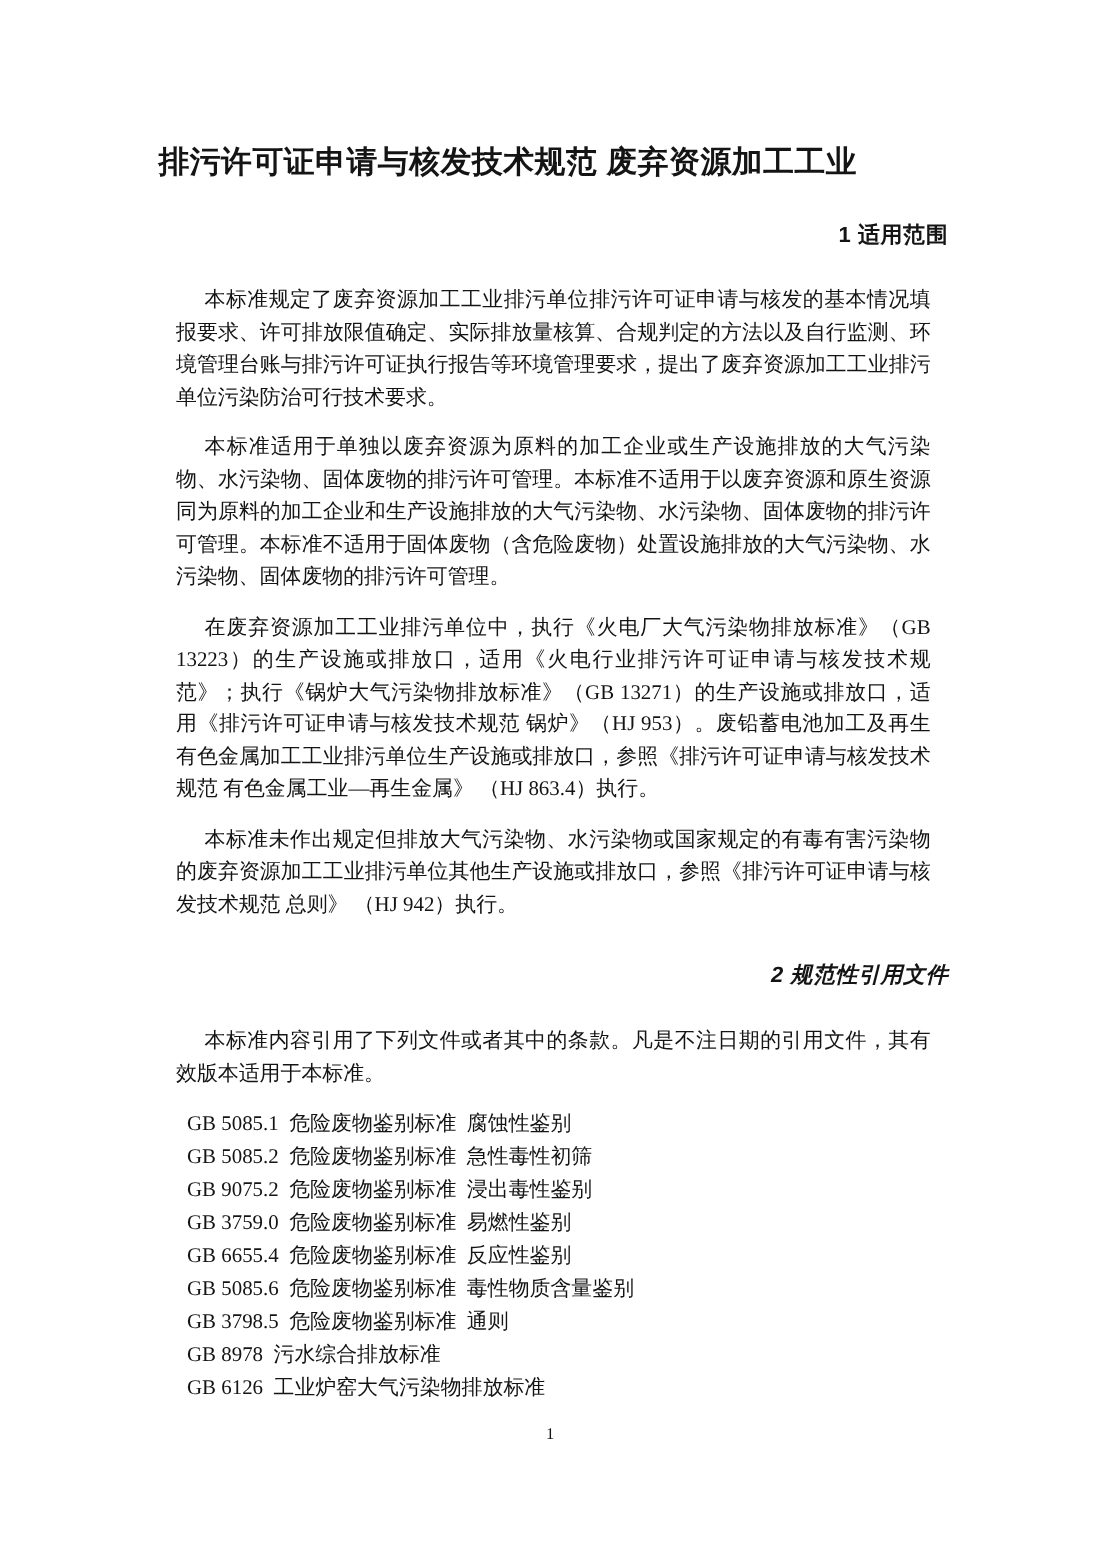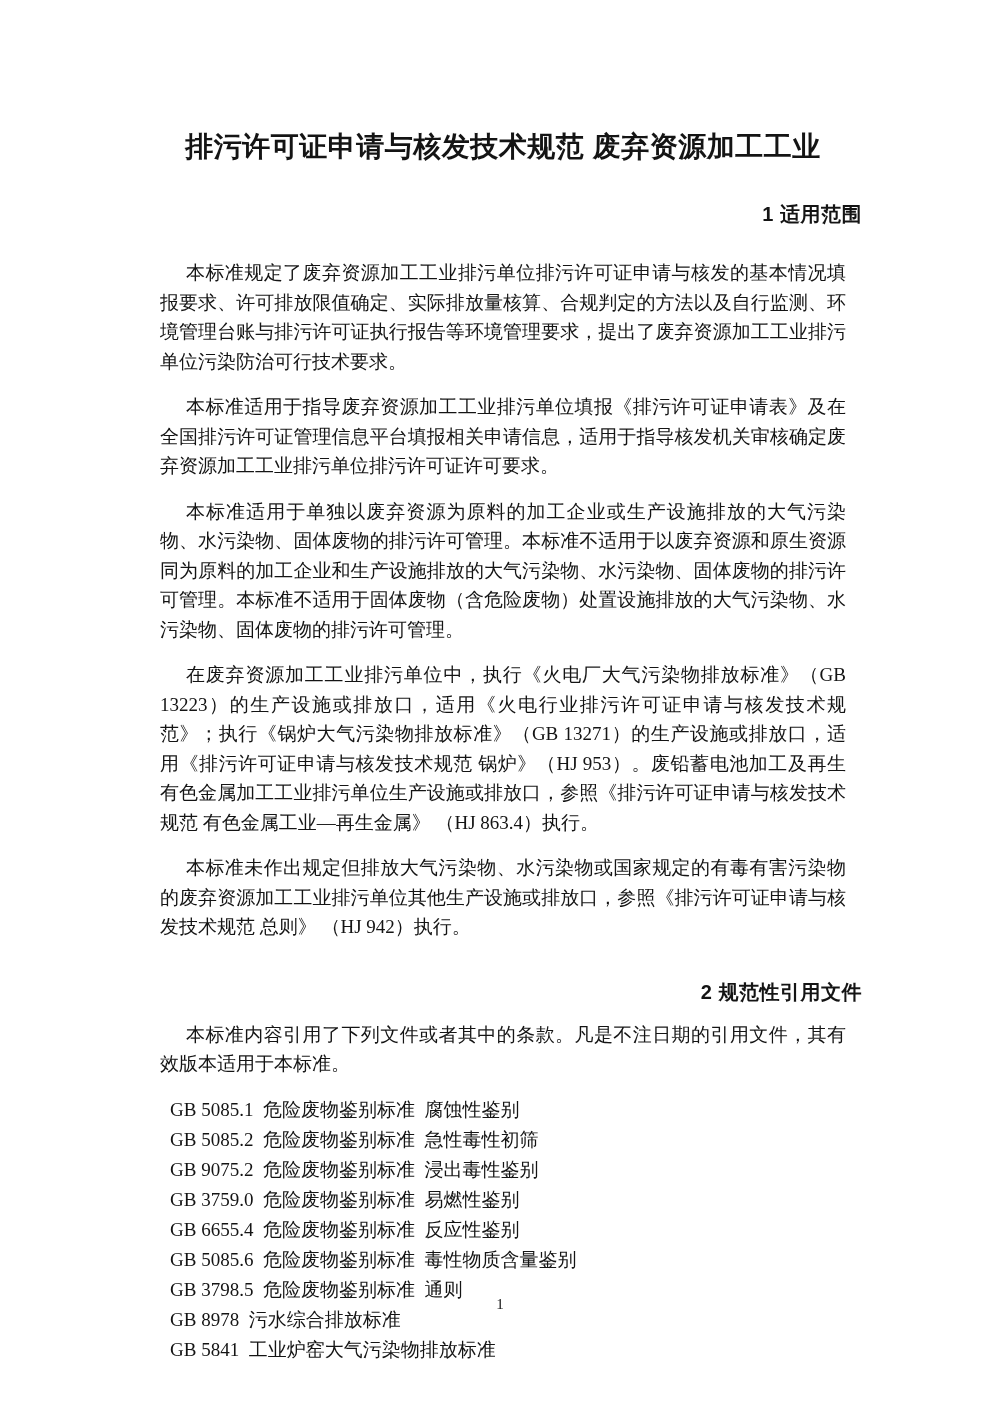--- a/index.html
+++ b/index.html
@@ -18,36 +18,36 @@
     color: #141414;
     font-family: "Liberation Serif", "DejaVu Serif", serif;
     overflow: hidden;
   }
   .doc-title {
     margin: 130px 0 0 0;
     font-family: "Liberation Sans", "DejaVu Sans", sans-serif;
     font-size: 28px;
     line-height: 34px;
     font-weight: bold;
-    text-align: center;
     letter-spacing: 0.5px;
     white-space: pre-wrap;
   }
   .sec-heading {
     margin: 38px 0 32px 0;
     font-family: "Liberation Sans", "DejaVu Sans", sans-serif;
     font-size: 20px;
     line-height: 24px;
     font-weight: bold;
     letter-spacing: 0.5px;
     text-align: right;
   }
   .sec-heading.second {
     margin-top: 38px;
-    margin-bottom: 16px;
+    margin-bottom: 33px;
+    font-style: italic;
   }
   .body-para {
     margin: 16px;
     font-size: 19px;
     line-height: 29.5px;
     text-align: justify;
     text-indent: 26px;
     white-space: pre-wrap;
   }
   .ref-list {
@@ -73,37 +73,36 @@
 </head>
 <body>
 
 <div class="page">
 
   <h1 class="doc-title">排污许可证申请与核发技术规范 废弃资源加工工业</h1>
 
   <section>
     <h2 class="sec-heading">1 适用范围</h2>
     <p class="body-para">本标准规定了废弃资源加工工业排污单位排污许可证申请与核发的基本情况填报要求、许可排放限值确定、实际排放量核算、合规判定的方法以及自行监测、环境管理台账与排污许可证执行报告等环境管理要求，提出了废弃资源加工工业排污单位污染防治可行技术要求。</p>
-    <p class="body-para">本标准适用于指导废弃资源加工工业排污单位填报《排污许可证申请表》及在全国排污许可证管理信息平台填报相关申请信息，适用于指导核发机关审核确定废弃资源加工工业排污单位排污许可证许可要求。</p>
     <p class="body-para">本标准适用于单独以废弃资源为原料的加工企业或生产设施排放的大气污染物、水污染物、固体废物的排污许可管理。本标准不适用于以废弃资源和原生资源同为原料的加工企业和生产设施排放的大气污染物、水污染物、固体废物的排污许可管理。本标准不适用于固体废物（含危险废物）处置设施排放的大气污染物、水污染物、固体废物的排污许可管理。</p>
     <p class="body-para">在废弃资源加工工业排污单位中，执行《火电厂大气污染物排放标准》（GB 13223）的生产设施或排放口，适用《火电行业排污许可证申请与核发技术规范》；执行《锅炉大气污染物排放标准》（GB 13271）的生产设施或排放口，适用《排污许可证申请与核发技术规范 锅炉》（HJ 953）。废铅蓄电池加工及再生有色金属加工工业排污单位生产设施或排放口，参照《排污许可证申请与核发技术规范 有色金属工业—再生金属》 （HJ 863.4）执行。</p>
     <p class="body-para">本标准未作出规定但排放大气污染物、水污染物或国家规定的有毒有害污染物的废弃资源加工工业排污单位其他生产设施或排放口，参照《排污许可证申请与核发技术规范 总则》 （HJ 942）执行。</p>
   </section>
 
   <section>
     <h2 class="sec-heading second">2 规范性引用文件</h2>
     <p class="body-para">本标准内容引用了下列文件或者其中的条款。凡是不注日期的引用文件，其有效版本适用于本标准。</p>
     <div class="ref-list">
       <div class="ref-item">GB 5085.1  危险废物鉴别标准  腐蚀性鉴别</div>
       <div class="ref-item">GB 5085.2  危险废物鉴别标准  急性毒性初筛</div>
       <div class="ref-item">GB 9075.2  危险废物鉴别标准  浸出毒性鉴别</div>
       <div class="ref-item">GB 3759.0  危险废物鉴别标准  易燃性鉴别</div>
       <div class="ref-item">GB 6655.4  危险废物鉴别标准  反应性鉴别</div>
       <div class="ref-item">GB 5085.6  危险废物鉴别标准  毒性物质含量鉴别</div>
       <div class="ref-item">GB 3798.5  危险废物鉴别标准  通则</div>
       <div class="ref-item">GB 8978  污水综合排放标准</div>
-      <div class="ref-item">GB 5841  工业炉窑大气污染物排放标准</div>
+      <div class="ref-item">GB 6126  工业炉窑大气污染物排放标准</div>
     </div>
   </section>
 
   <div class="page-number">1</div>
 
 </div>
 
 </body></html>

